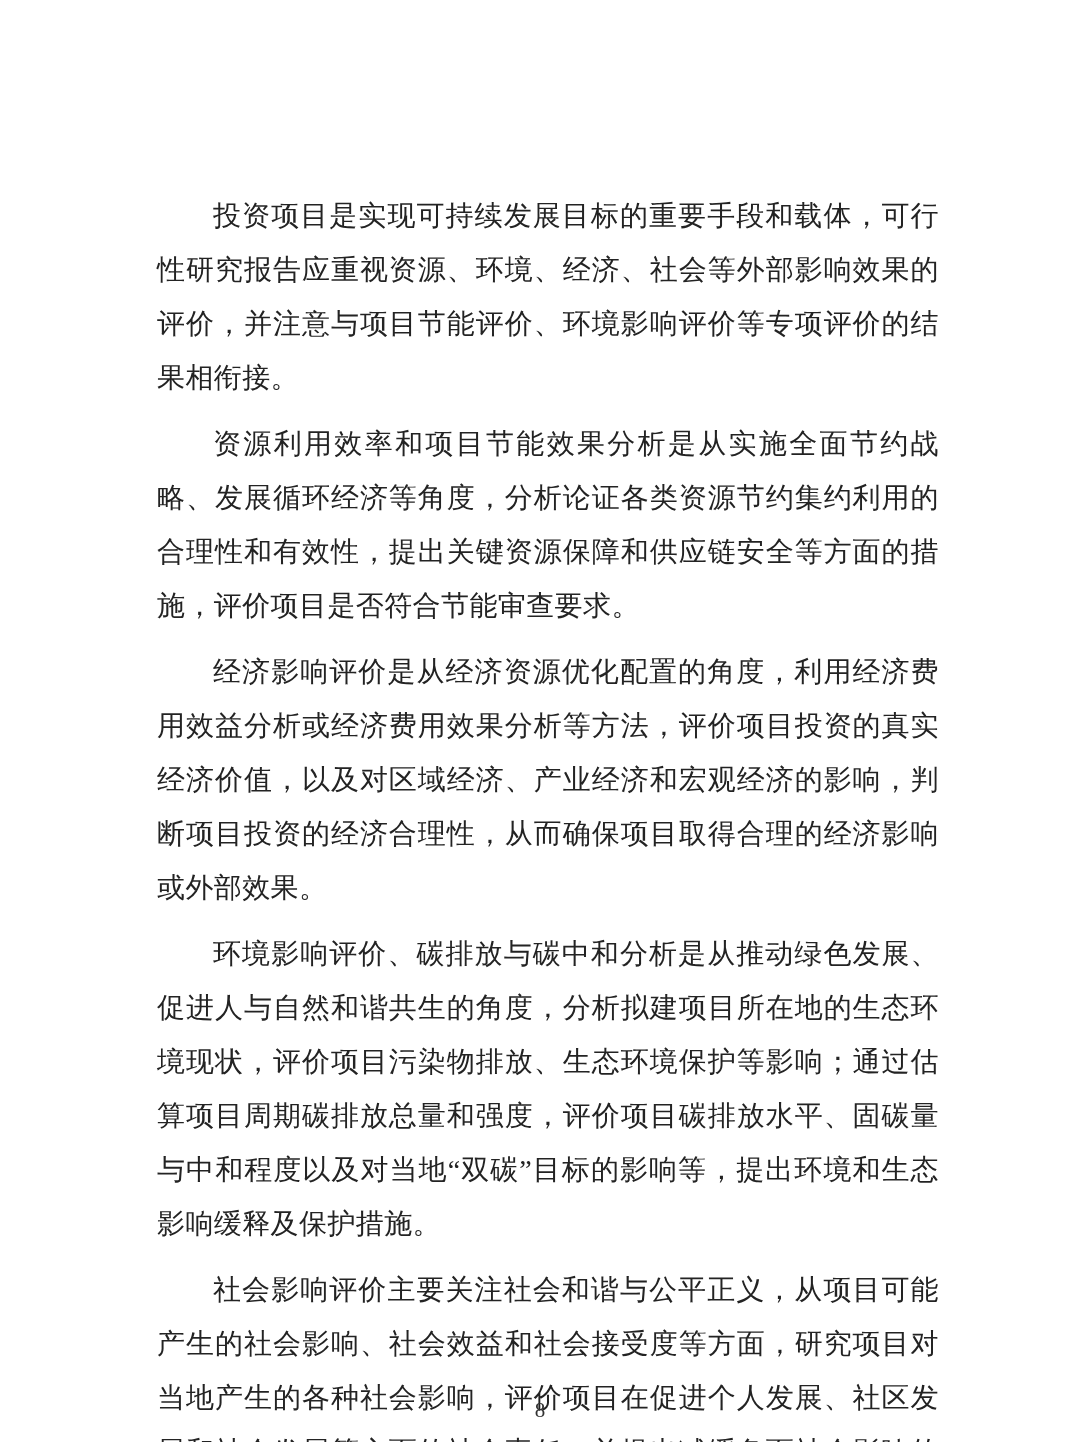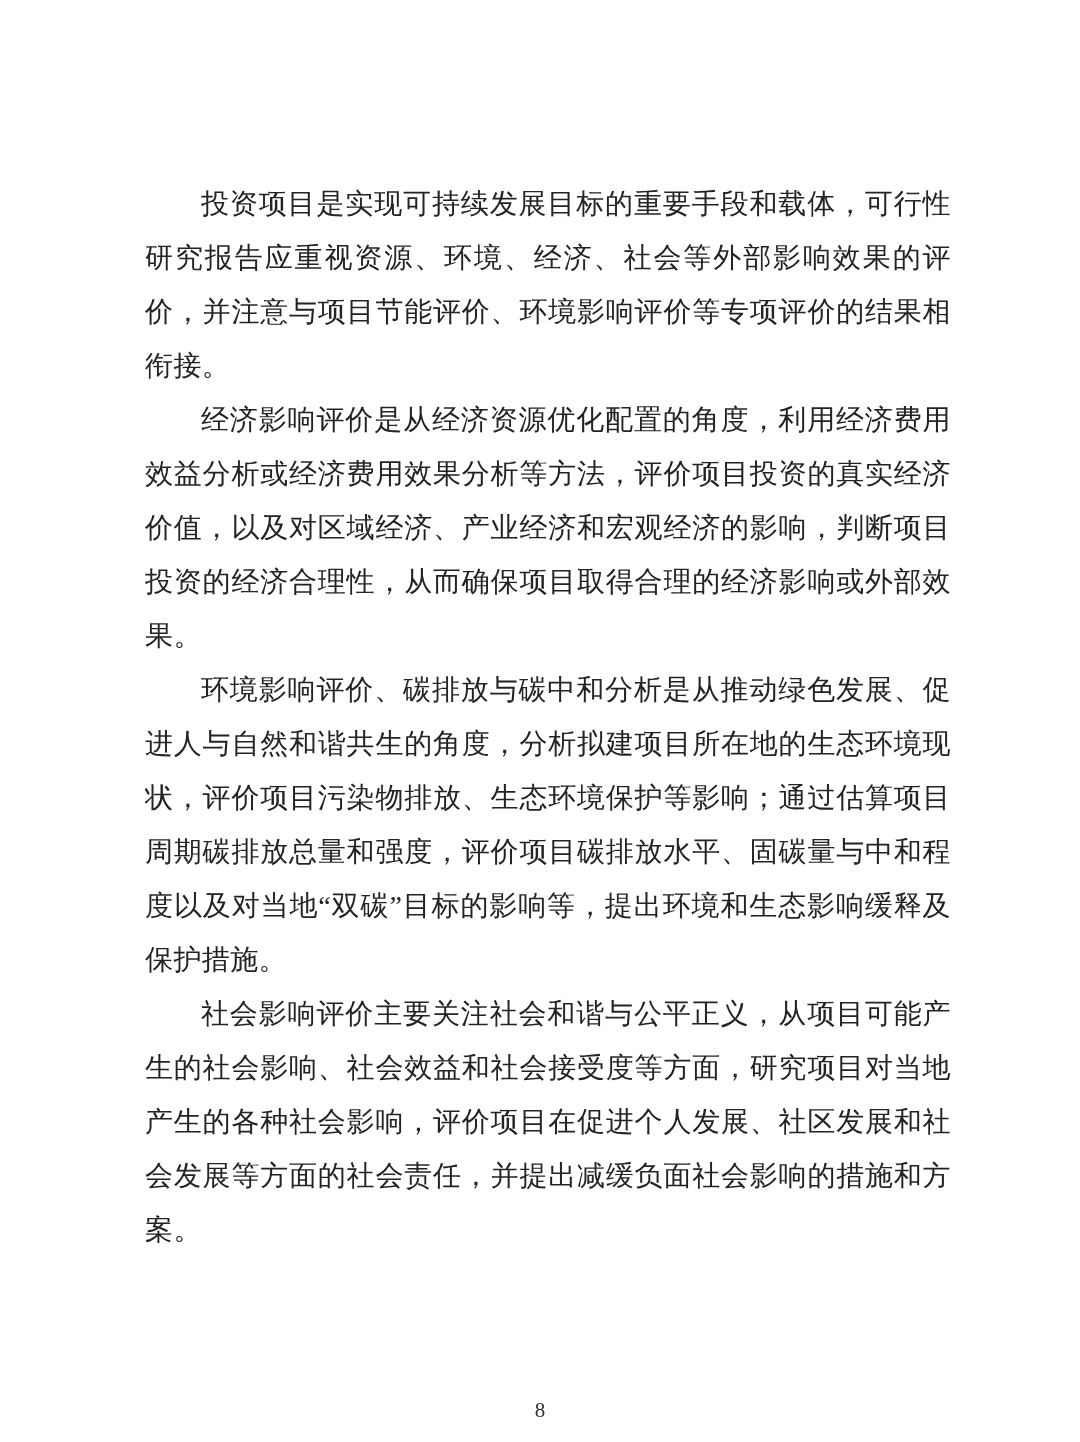--- a/index.html
+++ b/index.html
@@ -23,21 +23,21 @@
     height: 1442px;
     background: #ffffff;
   }
   .content {
     position: absolute;
     left: 145px;
     top: 177px;
     width: 806px;
   }
   .content p {
-    margin: 0;
+    margin: 12px;
     padding: 0;
     font-size: 28px;
     line-height: 54px;
     letter-spacing: 0.4px;
     text-align: justify;
     text-justify: inter-ideograph;
     text-indent: 2em;
     word-break: break-all;
   }
   .page-footer {
@@ -52,20 +52,21 @@
     color: #333333;
     letter-spacing: 0;
   }
 </style>
 </head>
 <body>
 
 <div class="page">
   <main class="content">
     <p>投资项目是实现可持续发展目标的重要手段和载体，可行性研究报告应重视资源、环境、经济、社会等外部影响效果的评价，并注意与项目节能评价、环境影响评价等专项评价的结果相衔接。</p>
+    <p>资源利用效率和项目节能效果分析是从实施全面节约战略、发展循环经济等角度，分析论证各类资源节约集约利用的合理性和有效性，提出关键资源保障和供应链安全等方面的措施，评价项目是否符合节能审查要求。</p>
     <p>经济影响评价是从经济资源优化配置的角度，利用经济费用效益分析或经济费用效果分析等方法，评价项目投资的真实经济价值，以及对区域经济、产业经济和宏观经济的影响，判断项目投资的经济合理性，从而确保项目取得合理的经济影响或外部效果。</p>
     <p>环境影响评价、碳排放与碳中和分析是从推动绿色发展、促进人与自然和谐共生的角度，分析拟建项目所在地的生态环境现状，评价项目污染物排放、生态环境保护等影响；通过估算项目周期碳排放总量和强度，评价项目碳排放水平、固碳量与中和程度以及对当地“双碳”目标的影响等，提出环境和生态影响缓释及保护措施。</p>
     <p>社会影响评价主要关注社会和谐与公平正义，从项目可能产生的社会影响、社会效益和社会接受度等方面，研究项目对当地产生的各种社会影响，评价项目在促进个人发展、社区发展和社会发展等方面的社会责任，并提出减缓负面社会影响的措施和方案。</p>
 
   </main>
   <footer class="page-footer">
     <span class="page-number">8</span>
   </footer>
 </div>
 

